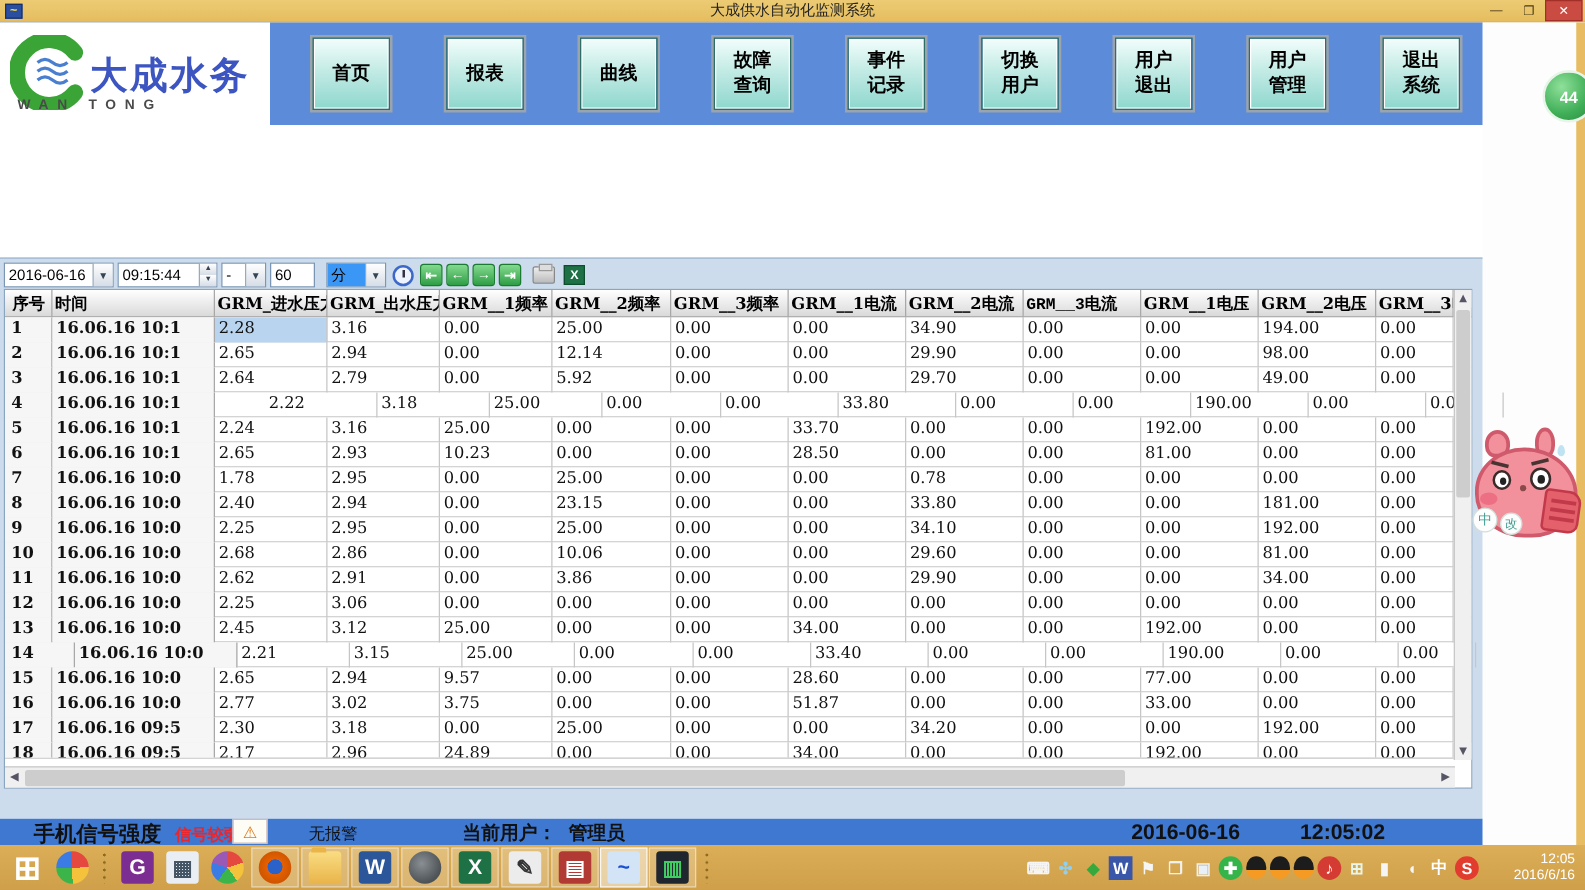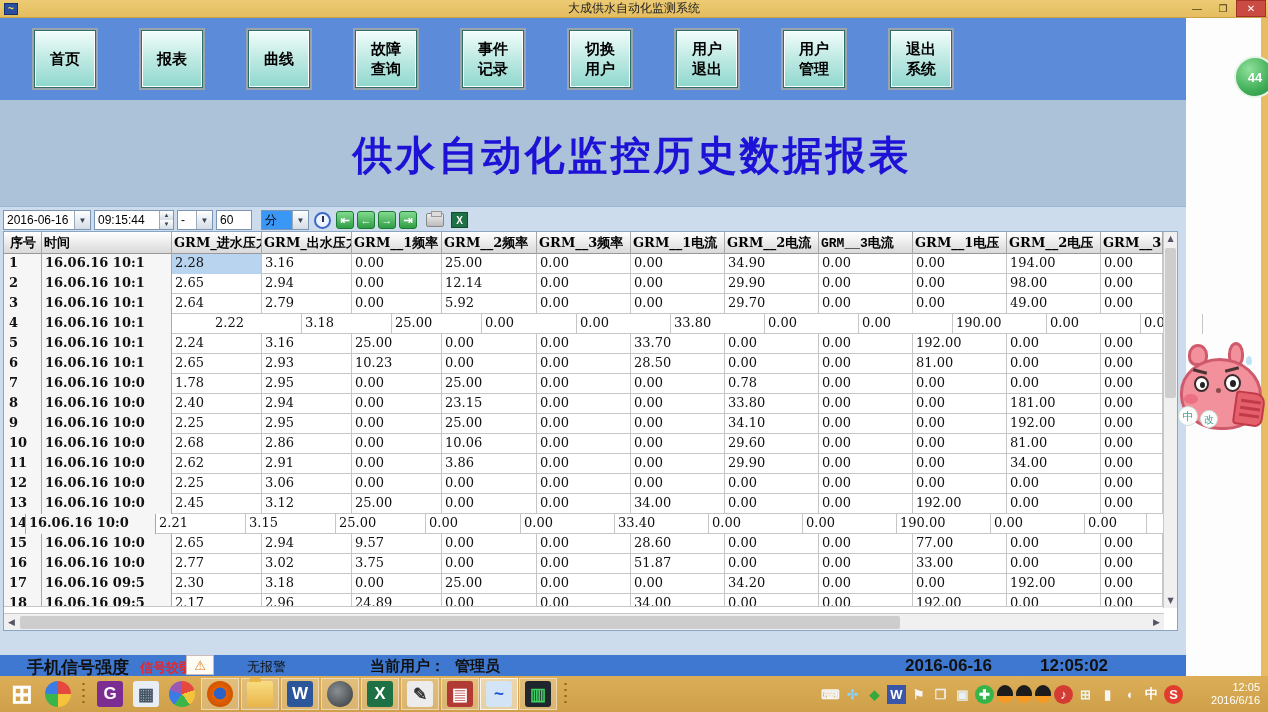--- a/index.html
+++ b/index.html
@@ -186,42 +186,49 @@
       <div class="wcbtn close">✕</div>
     </div>
   </div>
 
   <div class="rightpane">
     <div class="goldstrip"></div>
   </div>
   <div class="ball">44</div>
 
   <div class="nav">
+    <div class="logo">
+      <svg width="62" height="60" viewBox="0 0 62 60">
+        <path d="M52 14 A26 26 0 1 0 52 46" fill="none" stroke="#3aa437" stroke-width="13" stroke-linecap="round"></path>
+        <path d="M22 22 q6 -5 12 0 q6 5 12 0" fill="none" stroke="#4a7fd0" stroke-width="2.6"></path>
+        <path d="M22 29 q6 -5 12 0 q6 5 12 0" fill="none" stroke="#4a7fd0" stroke-width="2.6"></path>
+        <path d="M22 36 q6 -5 12 0 q6 5 12 0" fill="none" stroke="#4a7fd0" stroke-width="2.6"></path>
+      </svg>
+      <div class="brand">大成水务</div>
+      <div class="brandsub">WAN TONG</div>
+    </div>
     <div class="navbtns" id="navbtns">
         <div class="navbtn">首页</div>
         <div class="navbtn">报表</div>
         <div class="navbtn">曲线</div>
         <div class="navbtn">故障
 查询</div>
         <div class="navbtn">事件
 记录</div>
         <div class="navbtn">切换
 用户</div>
         <div class="navbtn">用户
 退出</div>
         <div class="navbtn">用户
 管理</div>
         <div class="navbtn">退出
 系统</div>
       </div>
   </div>
 
-  <div class="banner">
-    <div class="title">供水自动化监控历史数据报表</div>
-  </div>
 
   <div class="content">
 
     <div class="toolbar">
       <div class="combo" style="width:88px">
         <span class="val" style="flex:1">2016-06-16</span>
           <span class="drop">▼</span>
       </div>
       <div class="spinbox" style="width:80px">
         <span class="val" style="flex:1;padding:0 3px">09:15:44</span>
@@ -454,21 +461,21 @@
             <div class="td" style="width: 95px;">0.00</div>
             <div class="td" style="width: 94px;">0.00</div>
             <div class="td" style="width: 94px;">34.00</div>
             <div class="td" style="width: 94px;">0.00</div>
             <div class="td" style="width: 94px;">0.00</div>
             <div class="td" style="width: 94px;">192.00</div>
             <div class="td" style="width: 94px;">0.00</div>
             <div class="td" style="width: 62px;">0.00</div>
           </div>
           <div class="tr">
-            <div class="td idx" style="width: 22px;">14</div>
+            <div class="td idx" style="width: 56px;">14</div>
             <div class="td time" style="width: 130px;">16.06.16 10:0</div>
             <div class="td" style="width: 90px;">2.21</div>
             <div class="td" style="width: 90px;">3.15</div>
             <div class="td" style="width: 90px;">25.00</div>
             <div class="td" style="width: 95px;">0.00</div>
             <div class="td" style="width: 94px;">0.00</div>
             <div class="td" style="width: 94px;">33.40</div>
             <div class="td" style="width: 94px;">0.00</div>
             <div class="td" style="width: 94px;">0.00</div>
             <div class="td" style="width: 94px;">190.00</div>

